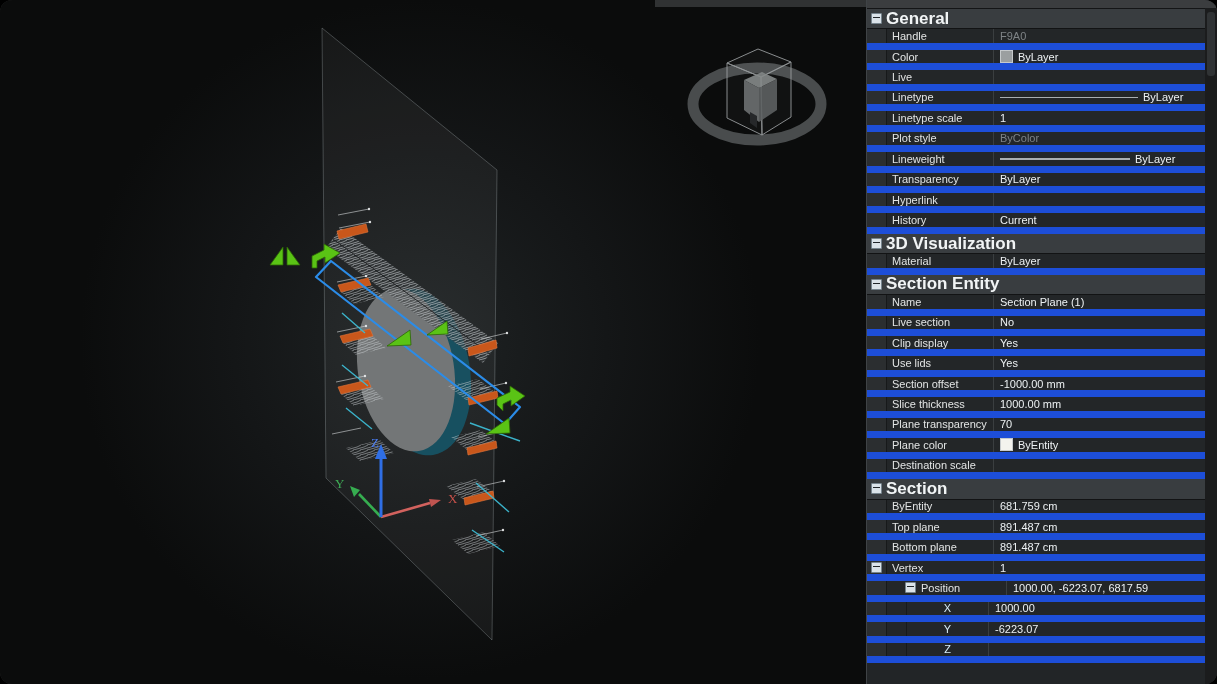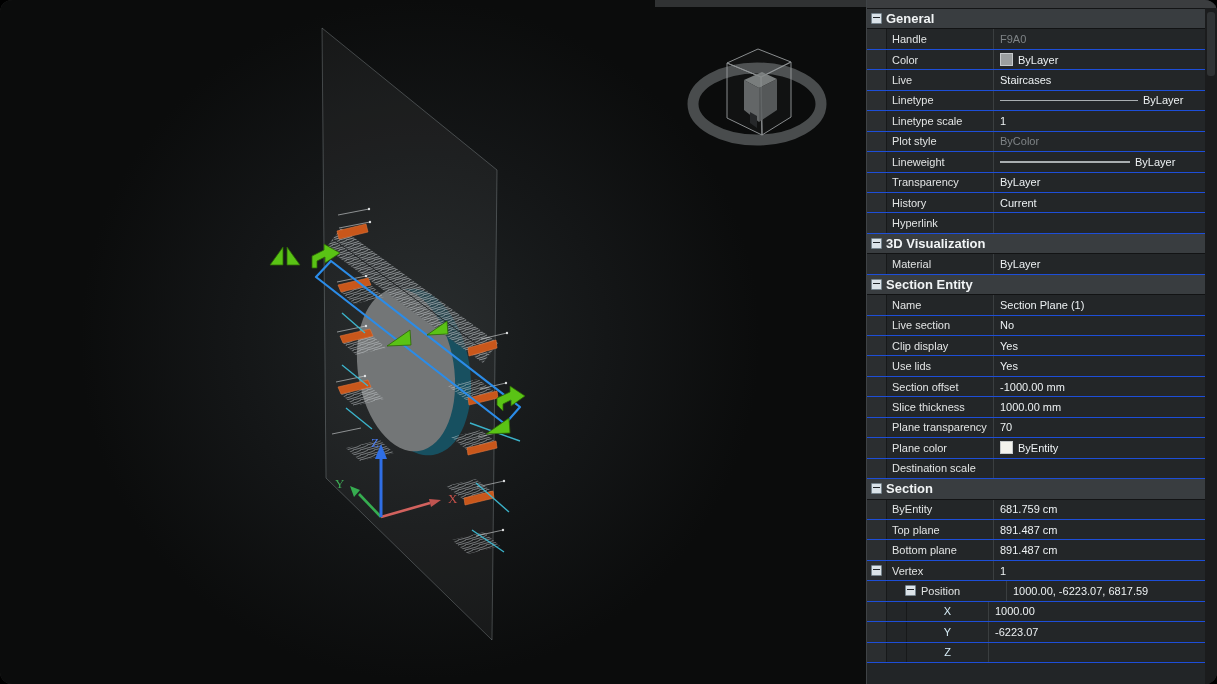--- a/index.html
+++ b/index.html
@@ -10,30 +10,30 @@
   #viewport{position:absolute;left:0;top:0;width:866px;height:684px;
     background:radial-gradient(ellipse 340px 340px at 420px 340px,#1f2324 0%,#141617 55%,#0b0c0c 100%);}
   #viewport svg{position:absolute;left:0;top:0;}
   #topstrip-vp{position:absolute;left:655px;top:0;width:211px;height:7px;background:#303233;}
   
   #panel{position:absolute;left:866px;top:0;width:351px;height:684px;background:#222527;
          border-left:1px solid #3f4346;box-sizing:border-box;display:flex;flex-direction:column;}
   #panel-top{height:8px;background:#3b3d3f;border-bottom:1px solid #141516;flex:0 0 auto;}
   #rows{flex:1 1 auto;display:flex;flex-direction:column;}
   .prow{display:flex;align-items:stretch;height:20.45px;box-sizing:border-box;
-        border-bottom:1px solid #1d4ed8;background:#232628;font-size:11px;color:#e2e4e4;}
+        border-bottom:7px solid #1d4ed8;background:#232628;font-size:11px;color:#e2e4e4;}
   .gutter{width:19px;flex:0 0 auto;background:#2b2e30;border-right:1px solid #17191a;
           display:flex;align-items:center;justify-content:center;}
   .plabel{width:101px;flex:0 0 auto;padding-left:5px;display:flex;align-items:center;
           border-right:1px solid #3a3e40;overflow:hidden;white-space:nowrap;}
   .pvalue{flex:1 1 auto;padding-left:6px;display:flex;align-items:center;gap:5px;
           overflow:hidden;white-space:nowrap;color:#edf1f3;padding-right:14px;}
   .prow.header{background:#393d40;border-bottom:1px solid #121314;}
   .prow.header .gutter{background:#393d40;border-right:none;}
-  .prow.header .hlabel{display:flex;align-items:center;font-weight:bold;font-size:13px;color:#f1f4f5;flex:1;}
+  .prow.header .hlabel{display:flex;align-items:center;font-weight:bold;font-size:17px;color:#f1f4f5;flex:1;}
   .muted{color:#7e8386;}
   .cicon{width:9px;height:9px;background:#dbe3e9;border:1px solid #77858e;border-radius:1px;
          position:relative;flex:0 0 auto;}
   .cicon::after{content:"";position:absolute;left:1px;right:1px;top:3px;height:1px;background:#21262a;}
   .swatch{width:11px;height:11px;border:1px solid #c6cacc;flex:0 0 auto;}
   .ltline{display:inline-block;height:1px;background:#a9aeb1;width:138px;flex:0 0 auto;}
   .ltline.thick{height:2px;width:130px;}
   .indent{width:19px;align-self:stretch;border-right:1px solid #17191a;flex:0 0 auto;}
   .axis .plabel{padding-left:0;}
   .axis .axlabel{flex:1;text-align:center;color:#d8eef8;}
@@ -190,23 +190,20 @@
           <div class="pvalue">
             <span class="swatch" style="background:#9b9fa0"></span>
             <span class="">ByLayer</span>
           </div>
         </div>
         <div class="prow prop">
           <div class="gutter"></div>
           <div class="plabel">
             <span>Live</span>
           </div>
-          <div class="pvalue">
-            <span class="">Staircases</span>
-          </div>
         </div>
         <div class="prow prop">
           <div class="gutter"></div>
           <div class="plabel">
             <span>Linetype</span>
           </div>
           <div class="pvalue">
             <span class="ltline "></span>
             <span class="">ByLayer</span>
           </div>
@@ -244,33 +241,33 @@
           <div class="plabel">
             <span>Transparency</span>
           </div>
           <div class="pvalue">
             <span class="">ByLayer</span>
           </div>
         </div>
         <div class="prow prop">
           <div class="gutter"></div>
           <div class="plabel">
+            <span>Hyperlink</span>
+          </div>
+          <div class="pvalue">
+            <span class=""></span>
+          </div>
+        </div>
+        <div class="prow prop">
+          <div class="gutter"></div>
+          <div class="plabel">
             <span>History</span>
           </div>
           <div class="pvalue">
             <span class="">Current</span>
-          </div>
-        </div>
-        <div class="prow prop">
-          <div class="gutter"></div>
-          <div class="plabel">
-            <span>Hyperlink</span>
-          </div>
-          <div class="pvalue">
-            <span class=""></span>
           </div>
         </div>
         <div class="prow header">
           <div class="gutter">
             <span class="cicon"></span>
           </div>
           <div class="hlabel">
             <span>3D Visualization</span>
           </div>
         </div>

